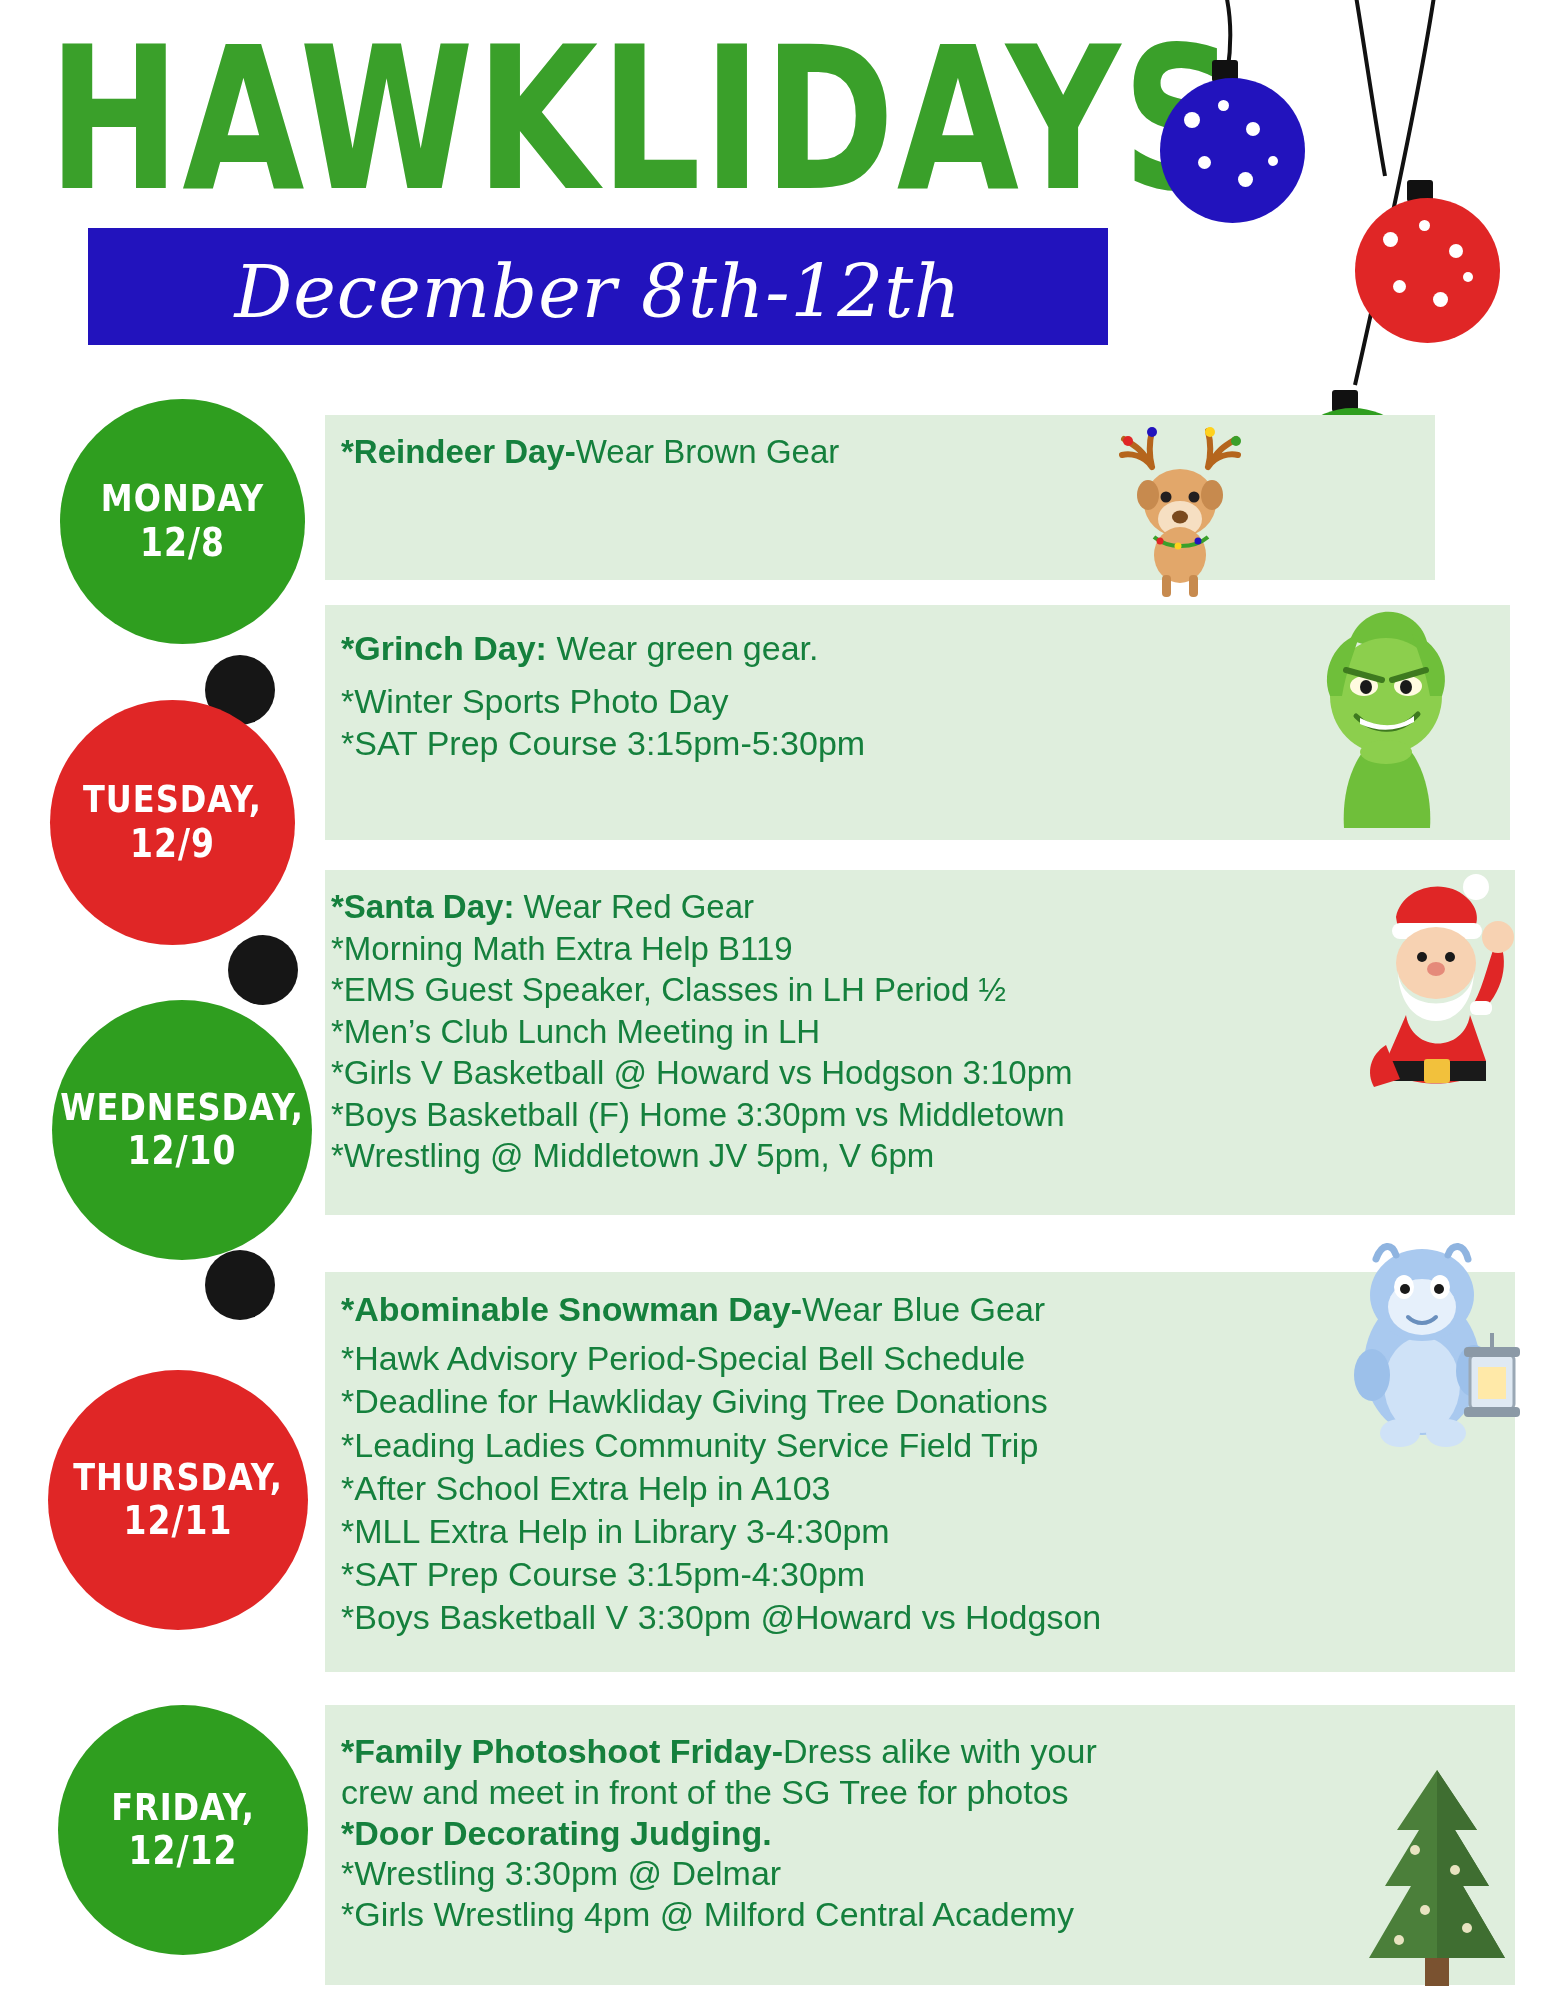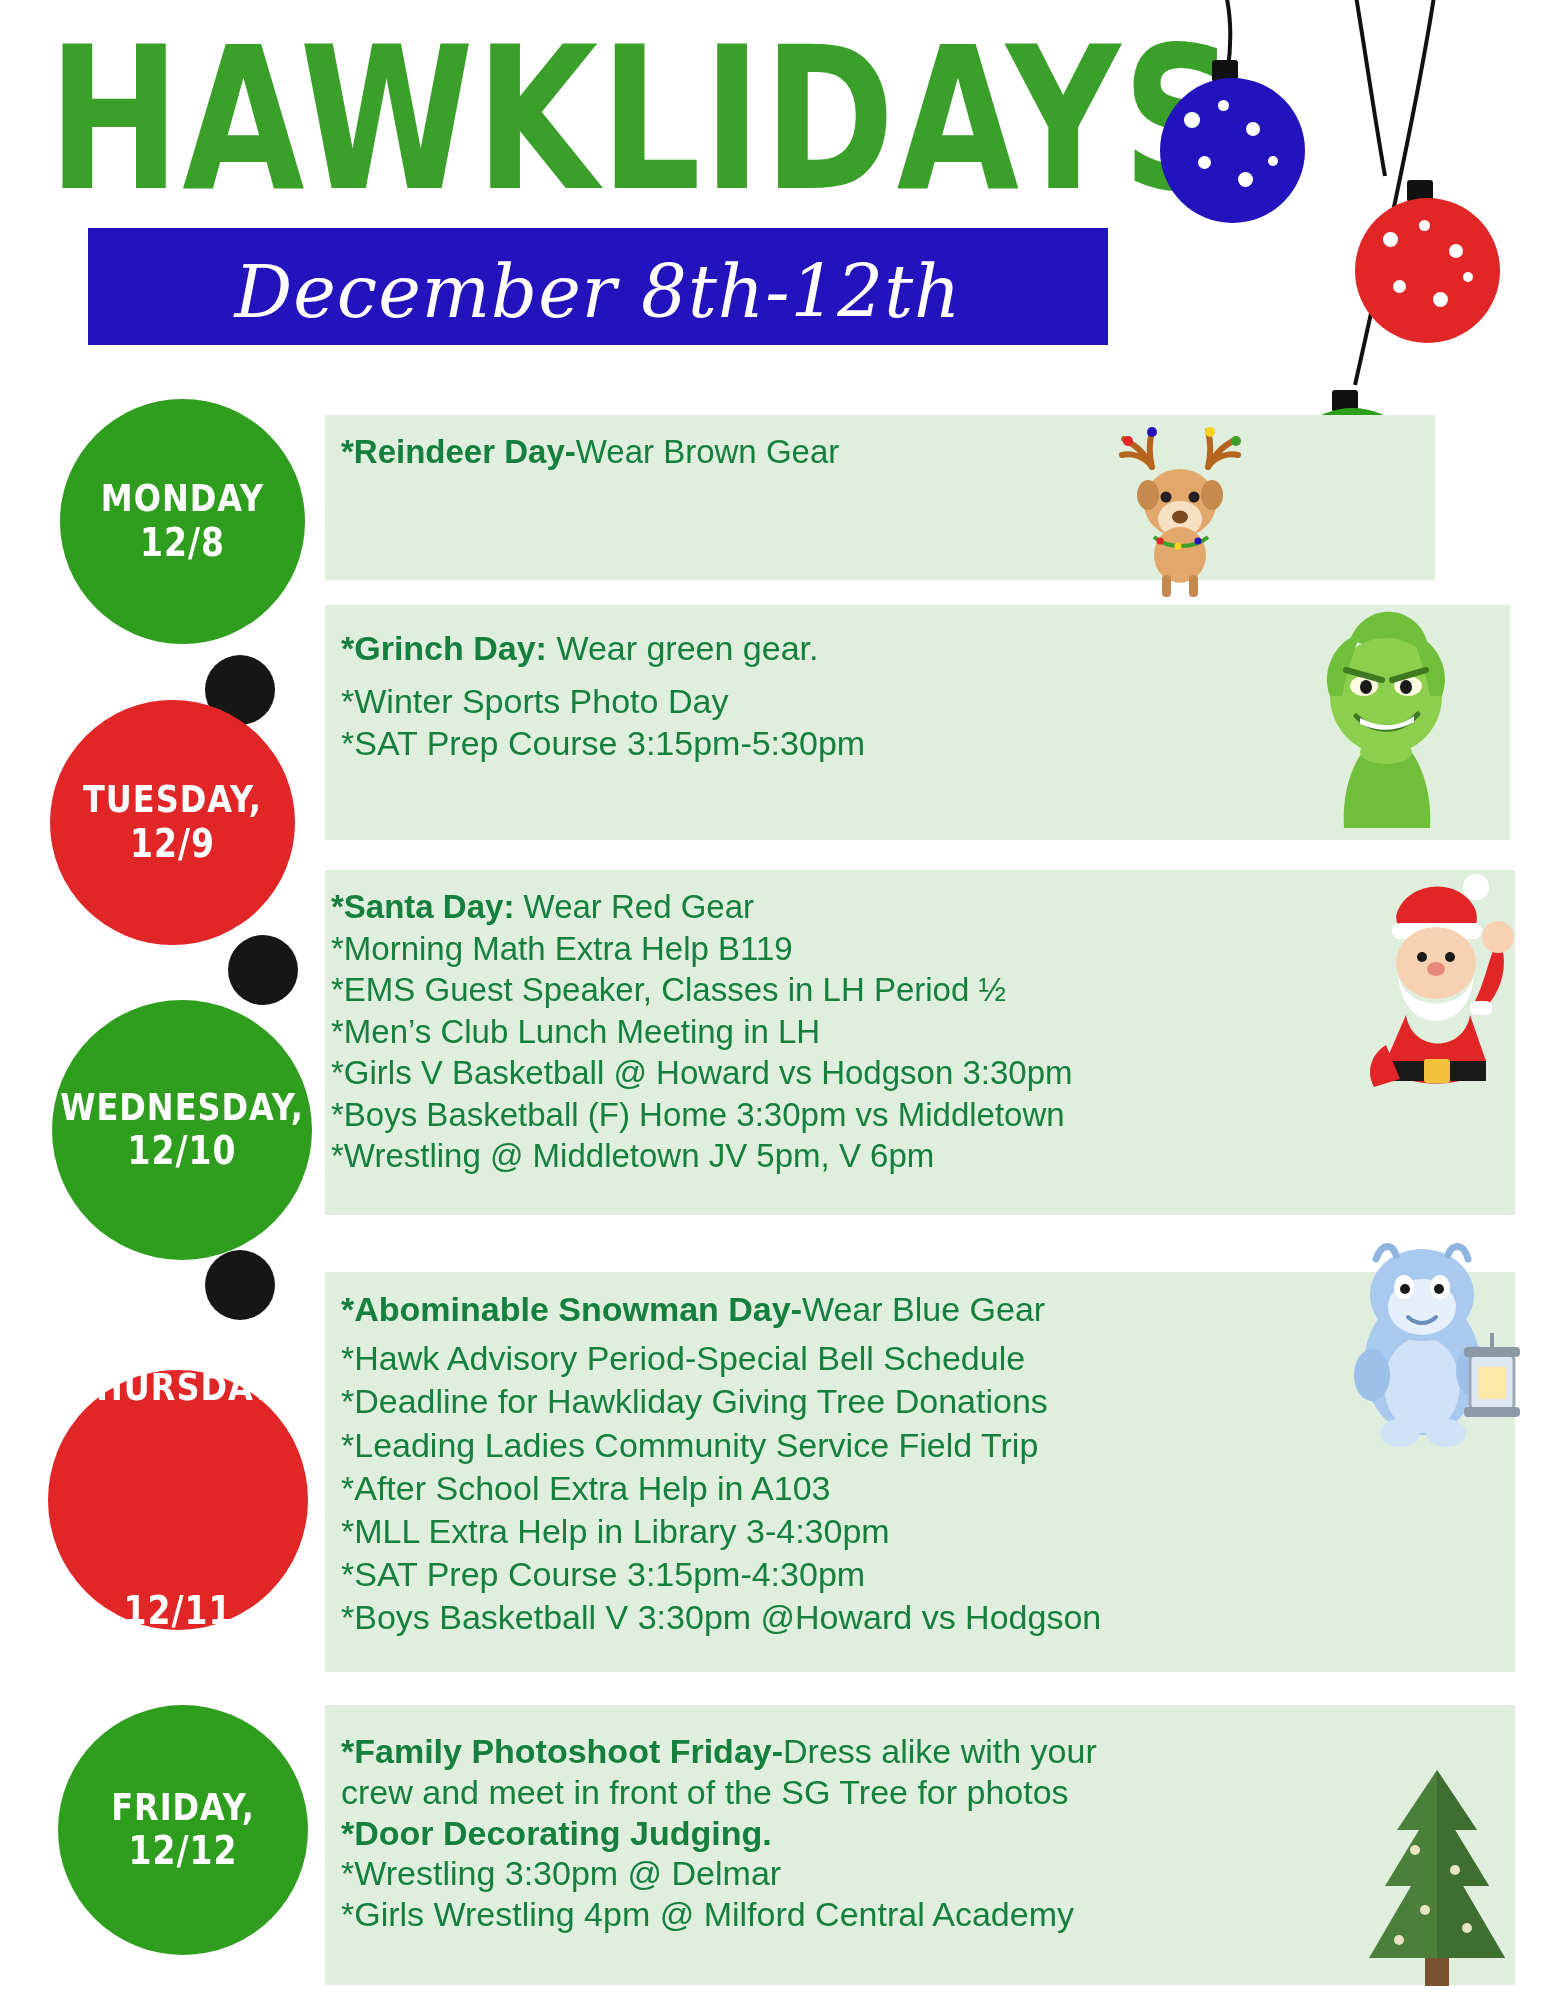--- a/index.html
+++ b/index.html
@@ -176,21 +176,21 @@
 <div class="day-circle red" style="left:50px; top:700px; width:245px; height:245px;">
   <div class="dname">TUESDAY,</div>
   <div class="ddate">12/9</div>
 </div>
 
 <div class="day-circle green" style="left:52px; top:1000px; width:260px; height:260px;">
   <div class="dname">WEDNESDAY,</div>
   <div class="ddate">12/10</div>
 </div>
 
-<div class="day-circle red" style="left:48px; top:1370px; width:260px; height:260px;justify-content:space-between;">
+<div class="day-circle red" style="left:48px; top:1370px; width:260px; height:260px;">
   <div class="dname">THURSDAY,</div>
   <div class="ddate">12/11</div>
 </div>
 
 <div class="day-circle green" style="left:58px; top:1705px; width:250px; height:250px;">
   <div class="dname">FRIDAY,</div>
   <div class="ddate">12/12</div>
 </div>
 
 <div class="panel" style="left:325px; top:415px; width:1110px; height:165px; font-size:33px; padding-top:18px;">
@@ -211,21 +211,21 @@
   </div>
 </div>
 
 <div class="panel" style="left:325px; top:870px; width:1190px; height:345px; font-size:33px; padding-top:16px; line-height:1.26;padding-left:6px;">
   <div class="ln">
     <b>*Santa Day:</b><span> Wear Red Gear</span>
   </div>
   <div class="ln"><span>*Morning Math Extra Help B119</span></div>
   <div class="ln"><span>*EMS Guest Speaker, Classes in LH Period ½</span></div>
   <div class="ln"><span>*Men’s Club Lunch Meeting in LH</span></div>
-  <div class="ln"><span>*Girls V Basketball @ Howard vs Hodgson 3:30pm</span></div>
+  <div class="ln"><span>*Girls V Basketball @ Howard vs Hodgson 3:10pm</span></div>
   <div class="ln"><span>*Boys Basketball (F) Home 3:30pm vs Middletown</span></div>
   <div class="ln"><span>*Wrestling @ Middletown JV 5pm, V 6pm</span></div>
 </div>
 
 <div class="panel" style="left:325px; top:1272px; width:1190px; height:400px; font-size:34px; padding-top:16px; line-height:1.27;">
   <div class="ln">
     <b>*Abominable Snowman Day-</b><span>Wear Blue Gear</span>
   </div>
   <div class="ln" style="margin-top:6px;"><span>*Hawk Advisory Period-Special Bell Schedule</span></div>
   <div class="ln"><span>*Deadline for Hawkliday Giving Tree Donations</span></div>

